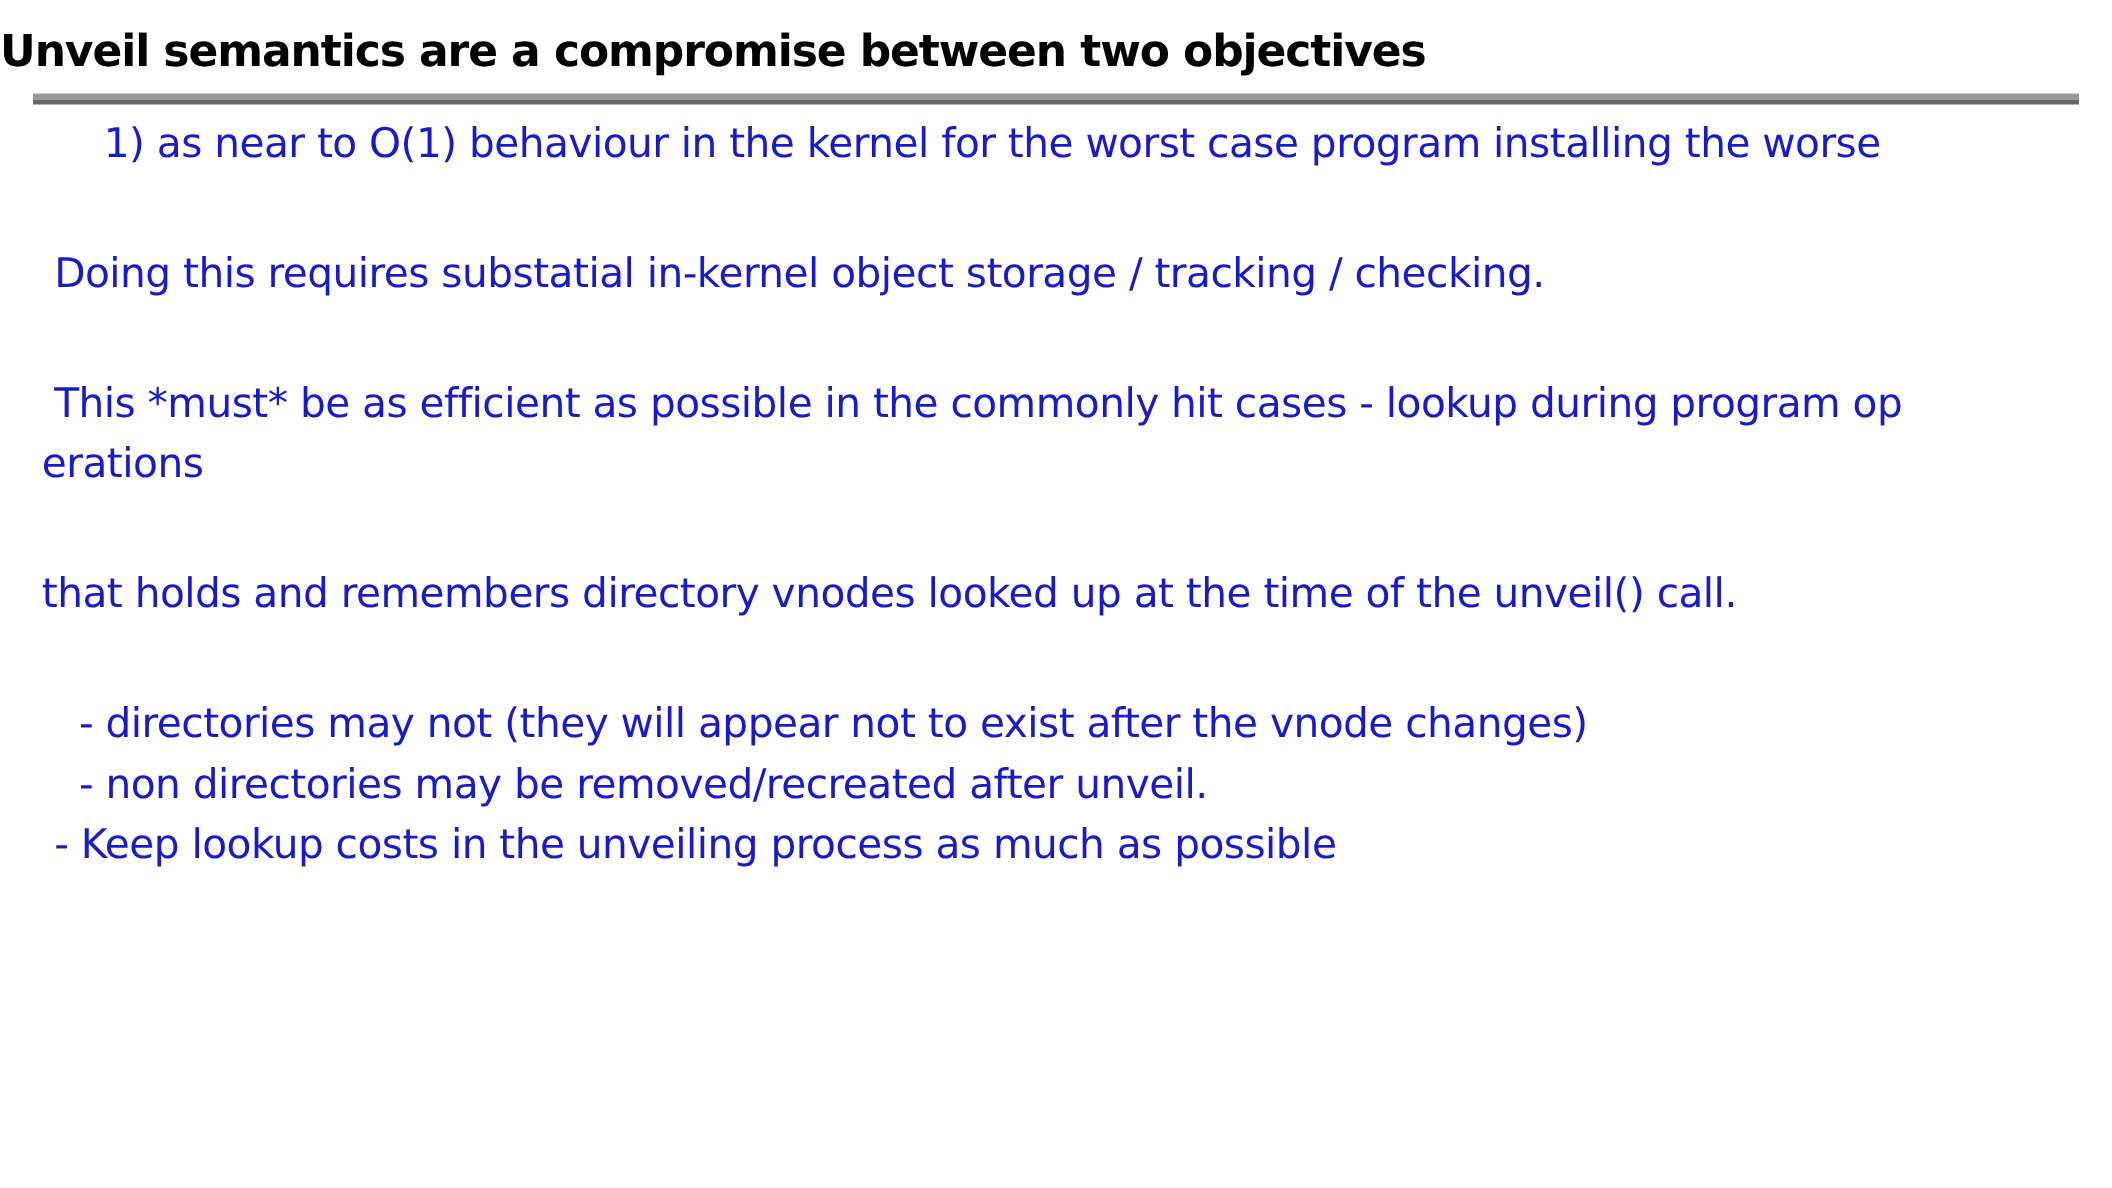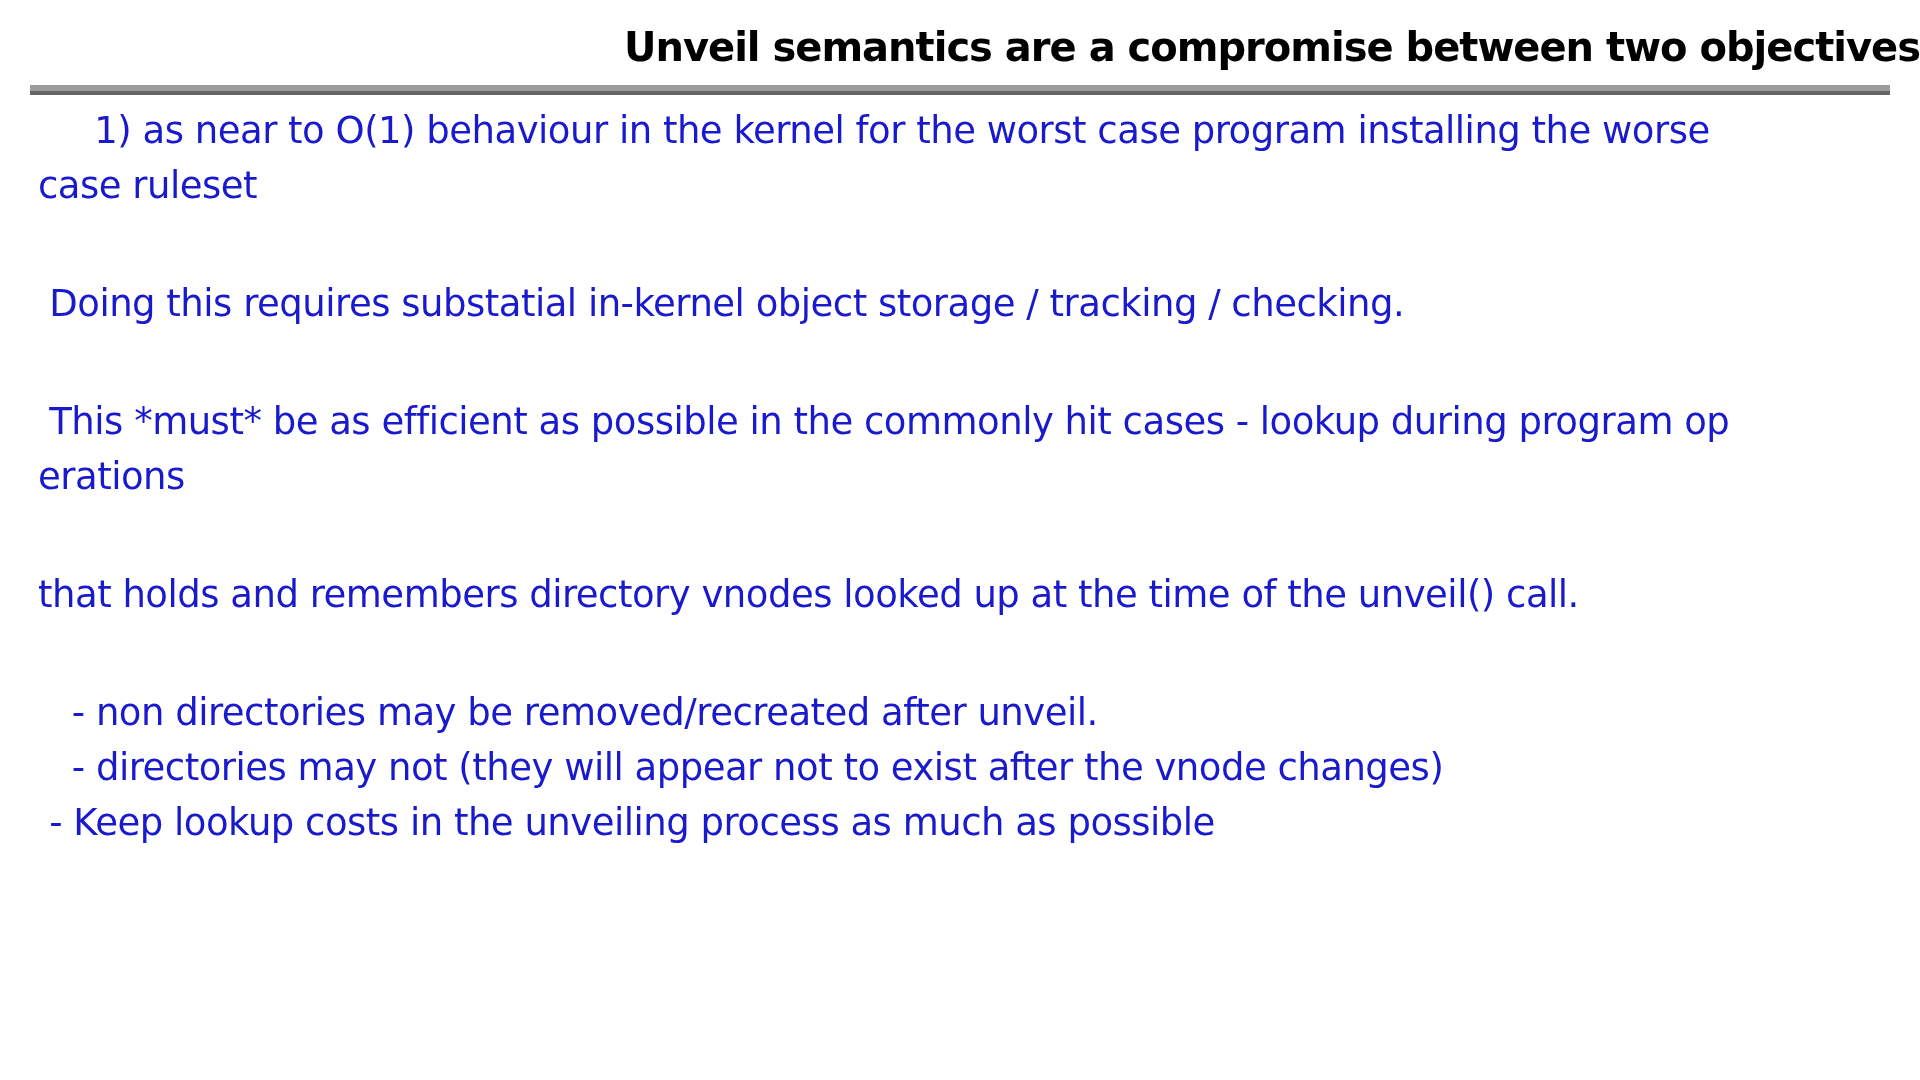--- a/index.html
+++ b/index.html
@@ -8,21 +8,21 @@
     background: #ffffff;
   }
   body {
     width: 1920px;
     height: 1080px;
     overflow: hidden;
     font-family: "DejaVu Sans", sans-serif;
   }
   .slide-title {
     padding-top: 24px;
-    text-align: right;
+    text-align: left;
     font-size: 40px;
     line-height: 46px;
     font-weight: bold;
     letter-spacing: -1px;
     color: #000000;
     white-space: nowrap;
   }
   .title-rule {
     height: 10px;
     margin: 15px 30px 0 30px;
@@ -46,25 +46,24 @@
 </style>
 </head>
 <body>
 
 <div class="slide-title">Unveil semantics are a compromise between two objectives</div>
 
 <div class="title-rule"></div>
 
 <div class="slide-body">
     <div class="line">     1) as near to O(1) behaviour in the kernel for the worst case program installing the worse</div>
-    <div class="line">case ruleset</div>
     <div class="line blank">&nbsp;</div>
     <div class="line"> Doing this requires substatial in-kernel object storage / tracking / checking.</div>
     <div class="line blank">&nbsp;</div>
     <div class="line"> This *must* be as efficient as possible in the commonly hit cases - lookup during program op</div>
     <div class="line">erations</div>
     <div class="line blank">&nbsp;</div>
     <div class="line">that holds and remembers directory vnodes looked up at the time of the unveil() call.</div>
     <div class="line blank">&nbsp;</div>
+    <div class="line">   - directories may not (they will appear not to exist after the vnode changes)</div>
     <div class="line">   - non directories may be removed/recreated after unveil.</div>
-    <div class="line">   - directories may not (they will appear not to exist after the vnode changes)</div>
     <div class="line"> - Keep lookup costs in the unveiling process as much as possible</div>
   </div>
 
 </body></html>

